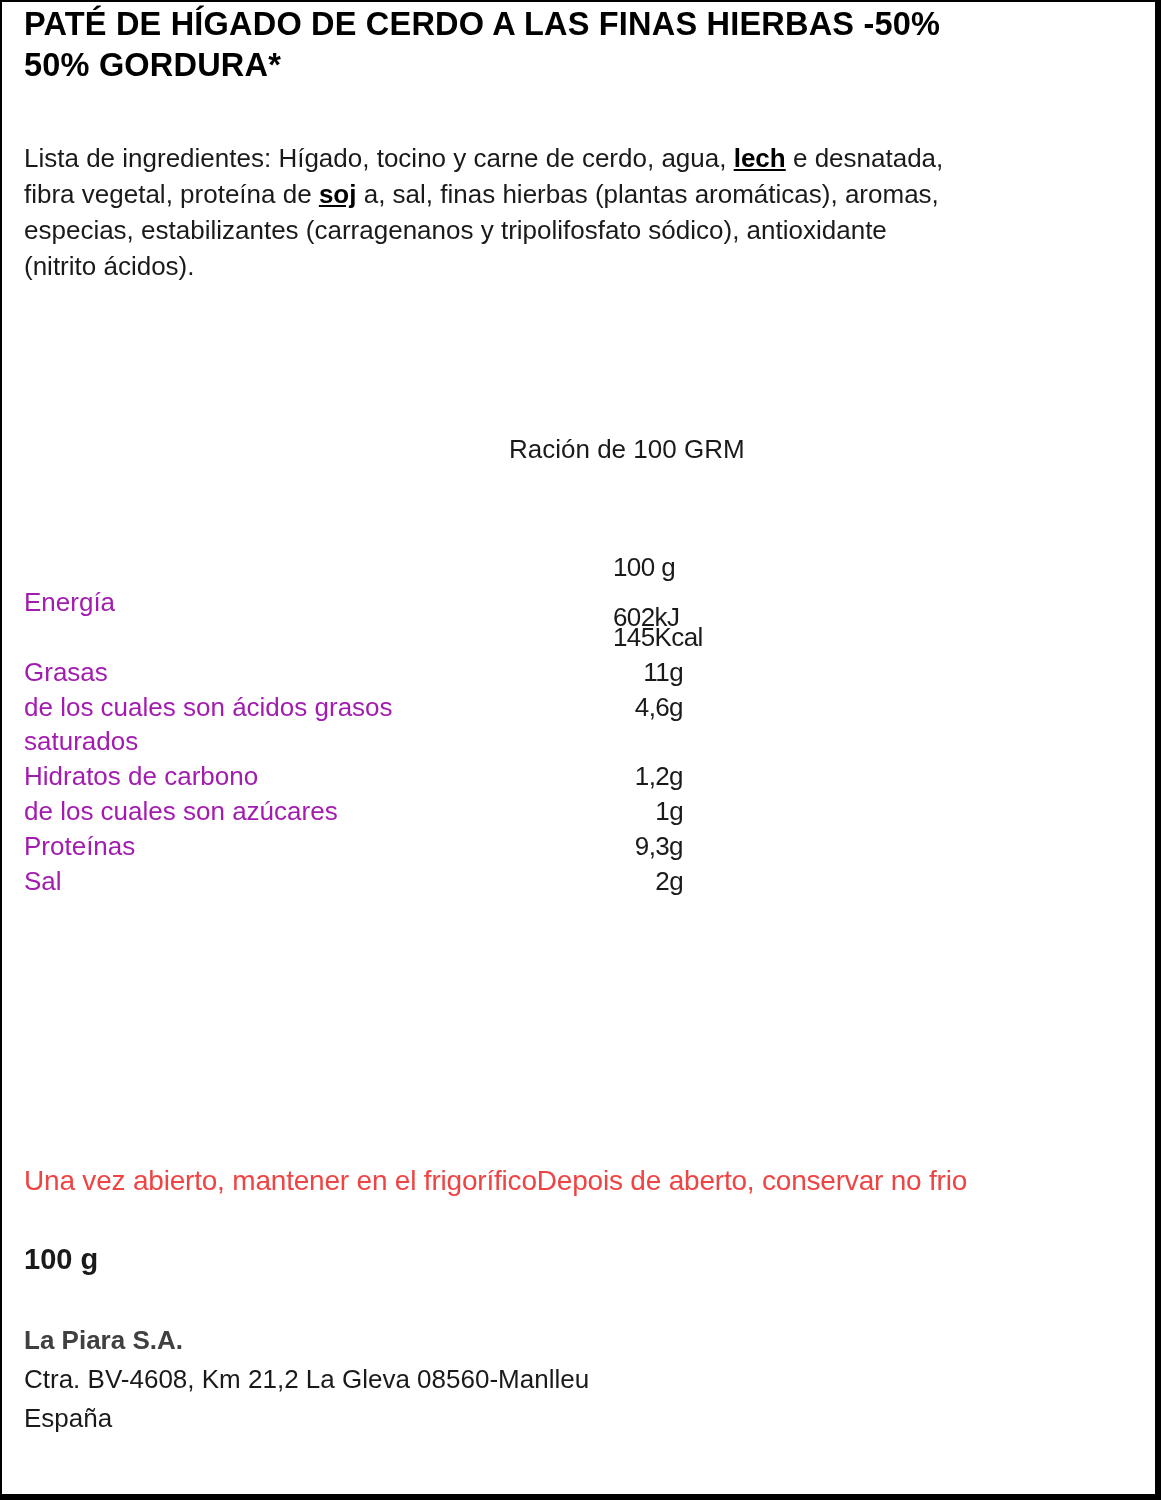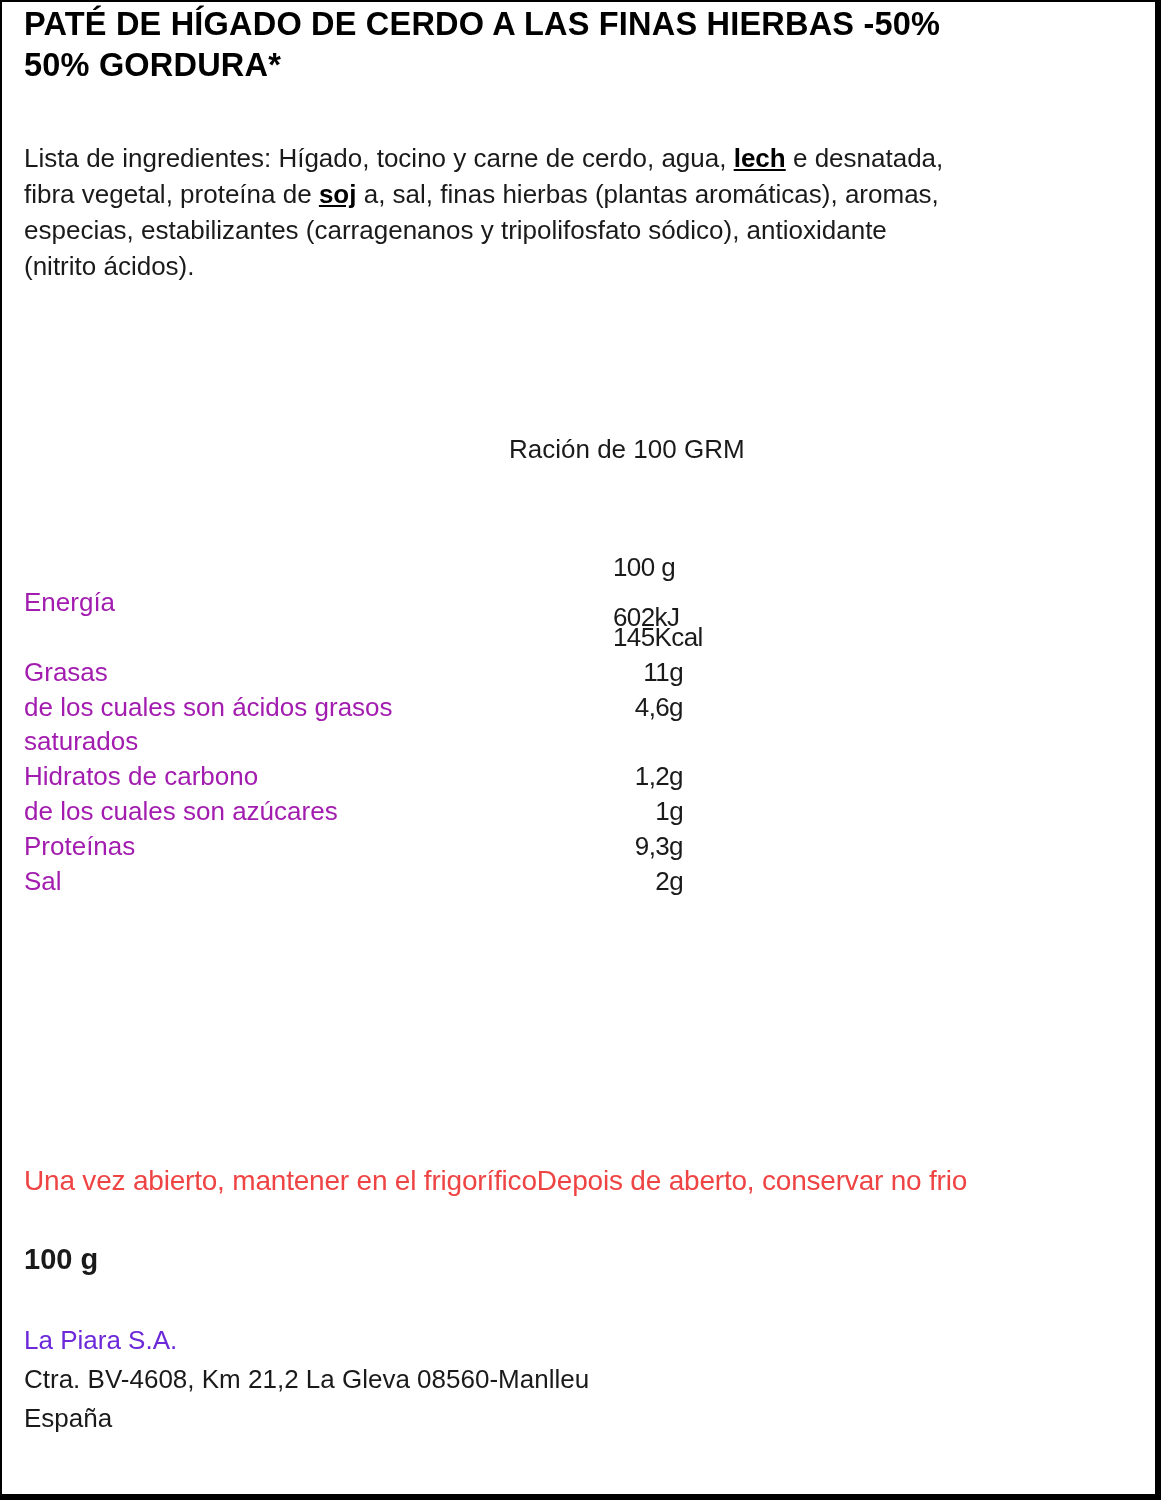--- a/index.html
+++ b/index.html
@@ -81,22 +81,22 @@
       left: 22px;
       top: 1241px;
       font-size: 29px;
       font-weight: bold;
       color: #1a1a1a;
     }
     .company {
       left: 22px;
       top: 1323px;
       font-size: 26px;
-      font-weight: normal;
-      color: #6d28d9;
+      font-weight: bold;
+      color: #404040;
     }
     .address {
       left: 22px;
       font-size: 26px;
       color: #1a1a1a;
     }
   </style>
 </head>
 <body>
 

